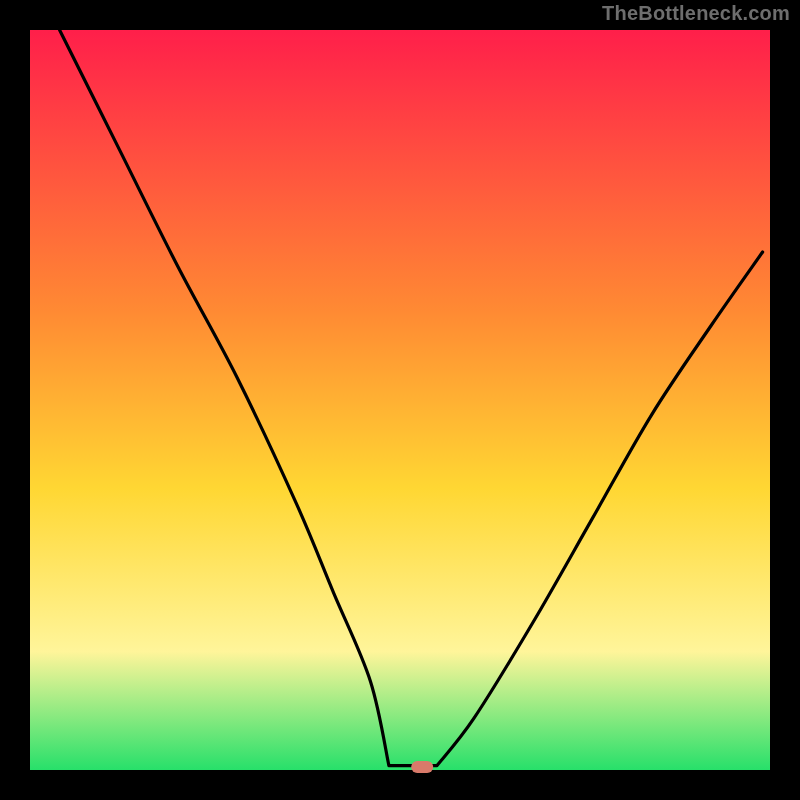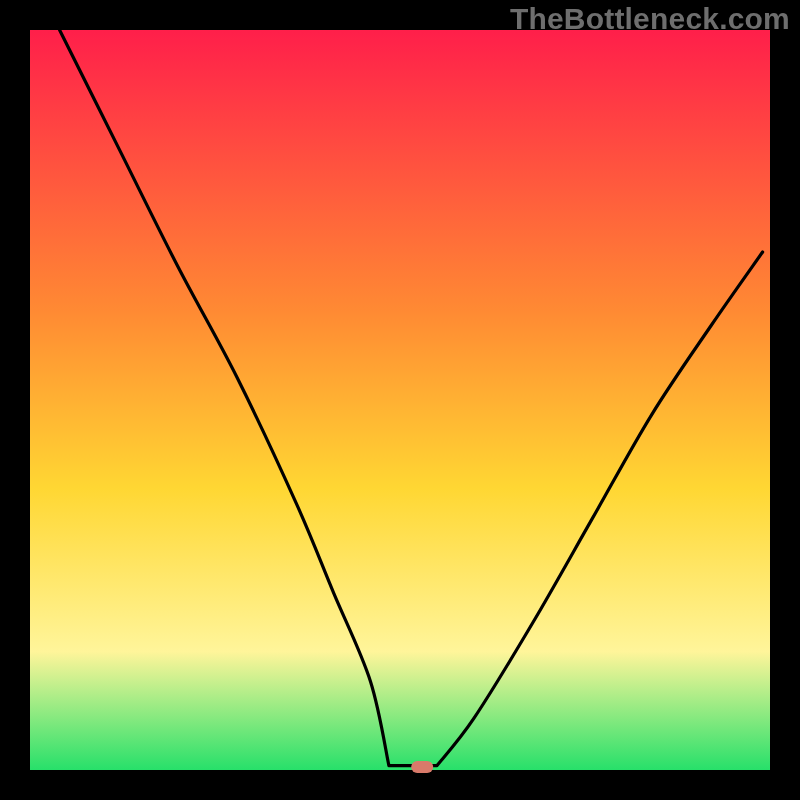--- a/index.html
+++ b/index.html
@@ -14,21 +14,21 @@
     position: relative;
     width: 800px;
     height: 800px;
   }
   svg { display: block; }
   .attrib {
     position: absolute;
     top: 2px;
     right: 10px;
     font-family: Arial, Helvetica, sans-serif;
-    font-size: 30px;
+    font-size: 20px;
     font-weight: 600;
     color: #6e6e6e;
     letter-spacing: 0.2px;
     pointer-events: none;
   }
 </style>
 </head>
 <body>
 
 <div class="stage">

